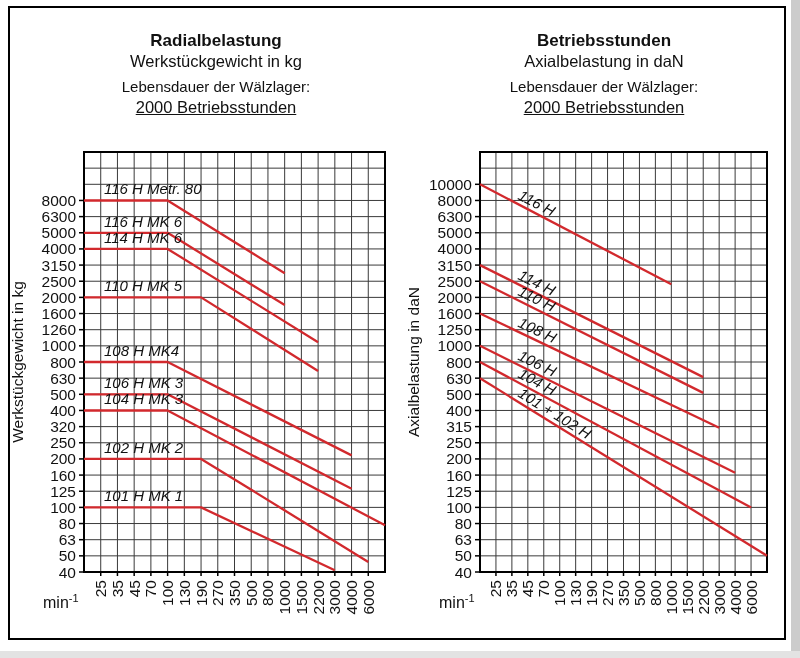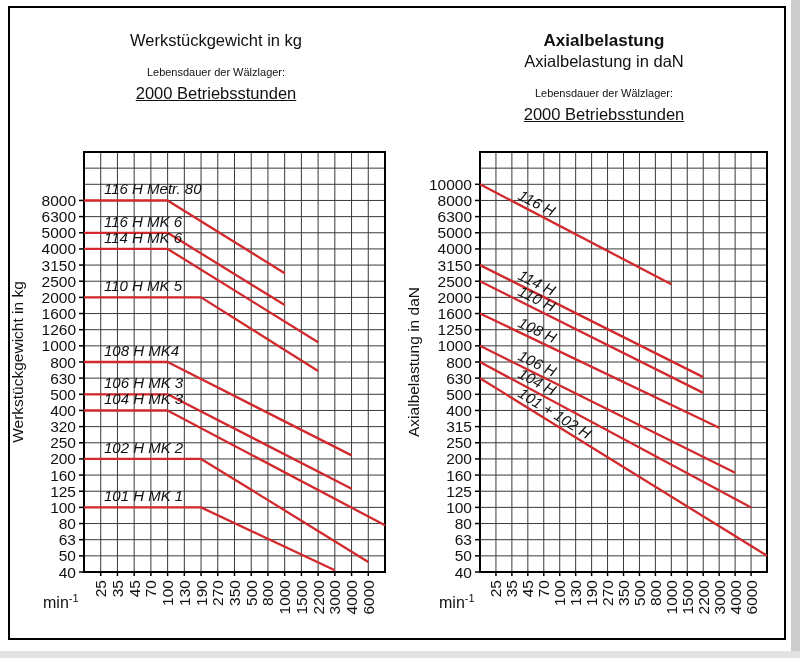--- a/index.html
+++ b/index.html
@@ -5,39 +5,40 @@
   html,body{margin:0;padding:0;background:#ffffff;}
   body{width:800px;height:658px;position:relative;overflow:hidden;
        font-family:"Liberation Sans","DejaVu Sans",sans-serif;color:#111;}
   .page-border{position:absolute;left:8px;top:6px;width:778px;height:634px;
                border:2px solid #000;box-sizing:border-box;}
   .edge-strip-right{position:absolute;right:0;top:0;width:9px;height:658px;background:#cccccc;}
   .edge-strip-bottom{position:absolute;left:0;bottom:0;width:800px;height:7px;background:#e3e3e3;}
   .title-block{position:absolute;top:30px;width:300px;text-align:center;}
   .t1{font-size:17px;font-weight:bold;line-height:21px;}
   .t2{font-size:16.5px;line-height:21px;}
-  .t3{font-size:11px;line-height:21px;margin-top:11px;}
+  .t3{font-size:15px;line-height:21px;margin-top:4px;}
   .t4{font-size:16.5px;line-height:21px;text-decoration:underline;}
   svg{position:absolute;left:0;top:0;}
 </style>
 </head>
 <body>
 
 <div class="page-border"></div>
 <div class="edge-strip-right"></div>
 <div class="edge-strip-bottom"></div>
 
 <div class="title-block" style="left:66px;">
+  <div class="t1">Radialbelastung</div>
   <div class="t2">Werkstückgewicht in kg</div>
   <div class="t3">Lebensdauer der Wälzlager:</div>
   <div class="t4">2000 Betriebsstunden</div>
 </div>
 
 <div class="title-block" style="left:454px;">
-  <div class="t1">Axialbelastung</div>
+  <div class="t1">Betriebsstunden</div>
   <div class="t2">Axialbelastung in daN</div>
   <div class="t3">Lebensdauer der Wälzlager:</div>
   <div class="t4">2000 Betriebsstunden</div>
 </div>
 
 <svg id="chart-svg" width="800" height="658" viewBox="0 0 800 658">
     <line x1="100.72222222222223" y1="152" x2="100.72222222222223" y2="572" stroke="#3a3a3a" stroke-width="1"></line>
     <line x1="117.44444444444444" y1="152" x2="117.44444444444444" y2="572" stroke="#3a3a3a" stroke-width="1"></line>
     <line x1="134.16666666666666" y1="152" x2="134.16666666666666" y2="572" stroke="#3a3a3a" stroke-width="1"></line>
     <line x1="150.88888888888889" y1="152" x2="150.88888888888889" y2="572" stroke="#3a3a3a" stroke-width="1"></line>

